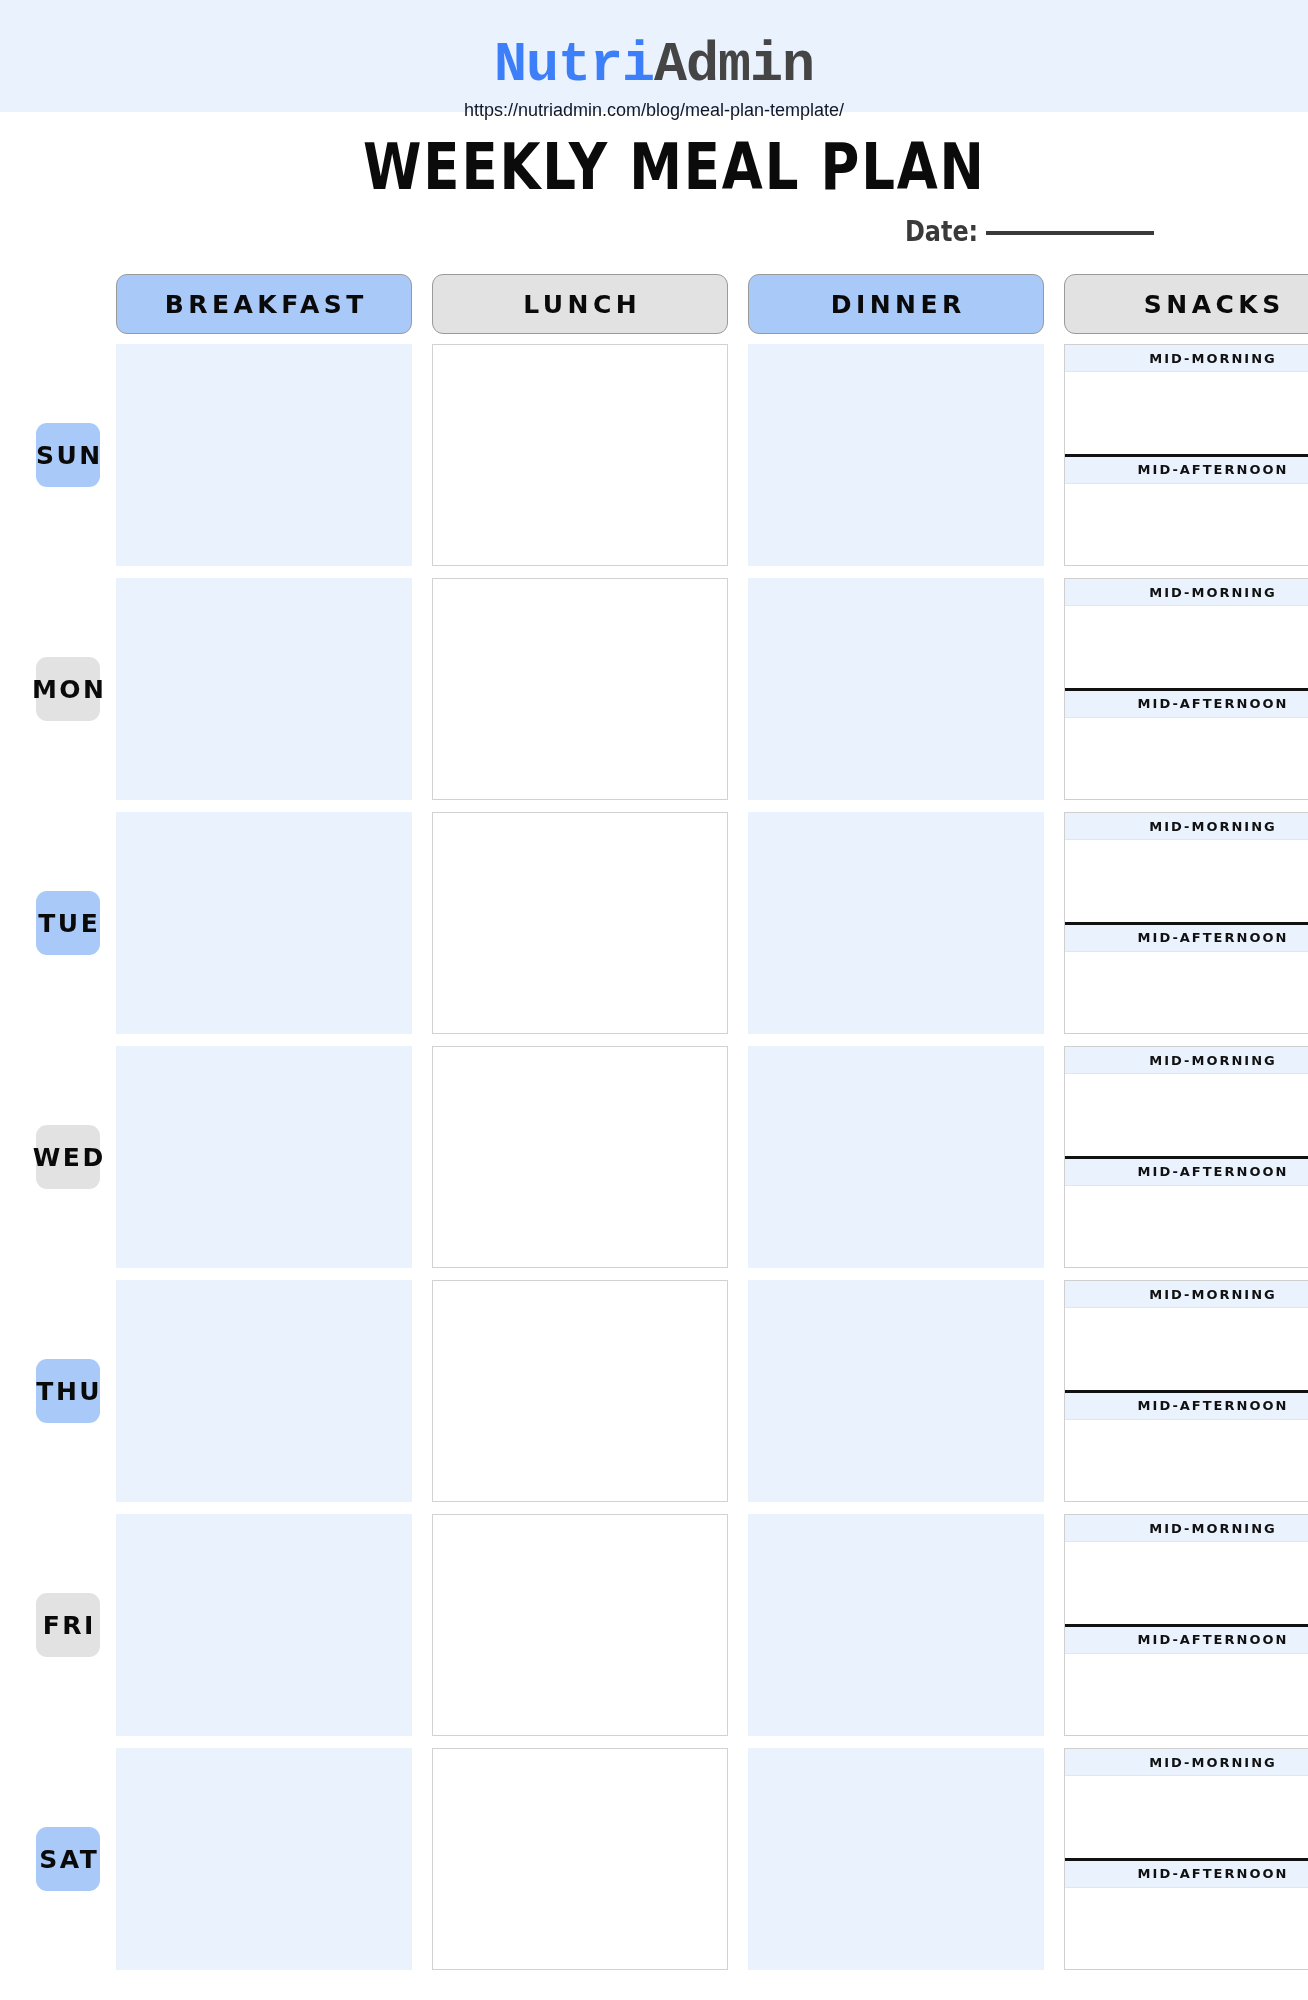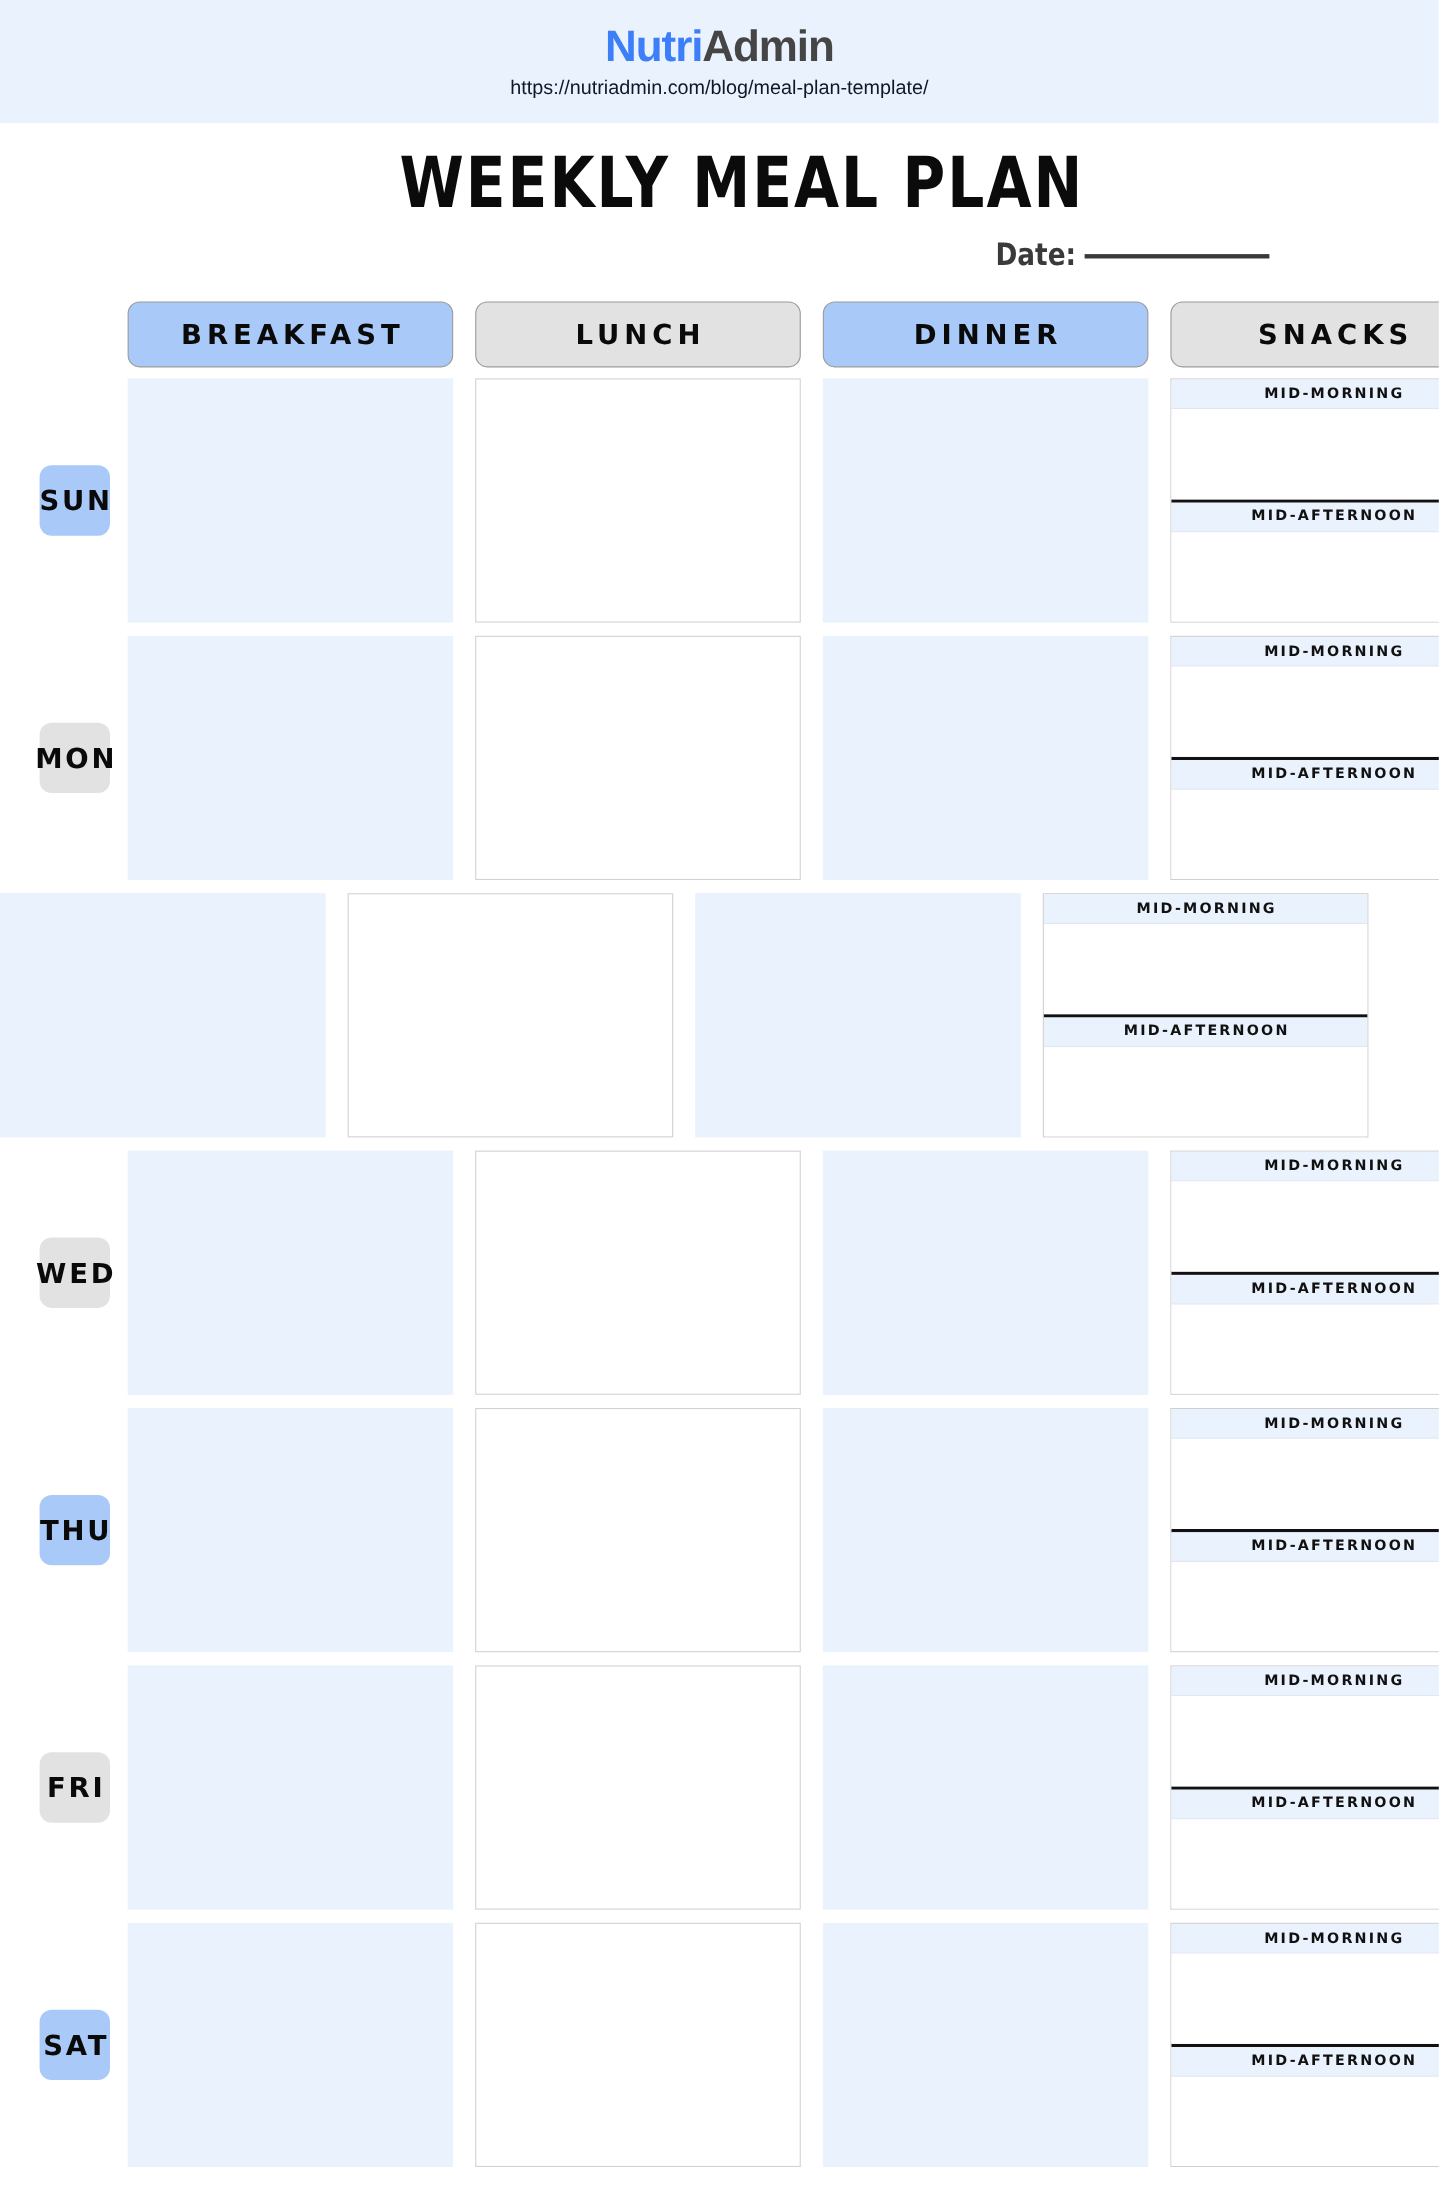--- a/index.html
+++ b/index.html
@@ -21,25 +21,26 @@
     height: 112px;
     background: #eaf2fd;
     box-sizing: border-box;
     display: flex;
     flex-direction: column;
     align-items: center;
     justify-content: flex-start;
     padding-top: 22px;
   }
   .brand {
-    font-family: Liberation Sans, sans-serif;
-    font-size: 40px;
+    font-family: Liberation Mono, monospace;
+    font-size: 55px;
     font-weight: bold;
     letter-spacing: -1px;
     line-height: 1;
+    margin-top: 16px;
   }
   .brand .b-nutri { color: #3d7ff9; }
   .brand .b-admin { color: #454545; }
   .brand-url {
     margin-top: 7px;
     font-family: "Liberation Sans", sans-serif;
     font-size: 18px;
     color: #0f172a;
     letter-spacing: 0px;
   }
@@ -311,20 +312,23 @@
               <div class="snack-body"></div>
             </div>
             <div class="snack-part">
               <div class="snack-head">MID-AFTERNOON</div>
               <div class="snack-body"></div>
             </div>
           </div>
         </div>
       </div>
       <div class="row body-row">
+        <div class="daycol">
+          <div class="day-chip chip-blue">TUE</div>
+        </div>
         <div class="col col-breakfast">
           <div class="cell cell-blue"></div>
         </div>
         <div class="gap"></div>
         <div class="col col-lunch">
           <div class="cell cell-white"></div>
         </div>
         <div class="gap"></div>
         <div class="col col-dinner">
           <div class="cell cell-blue"></div>

